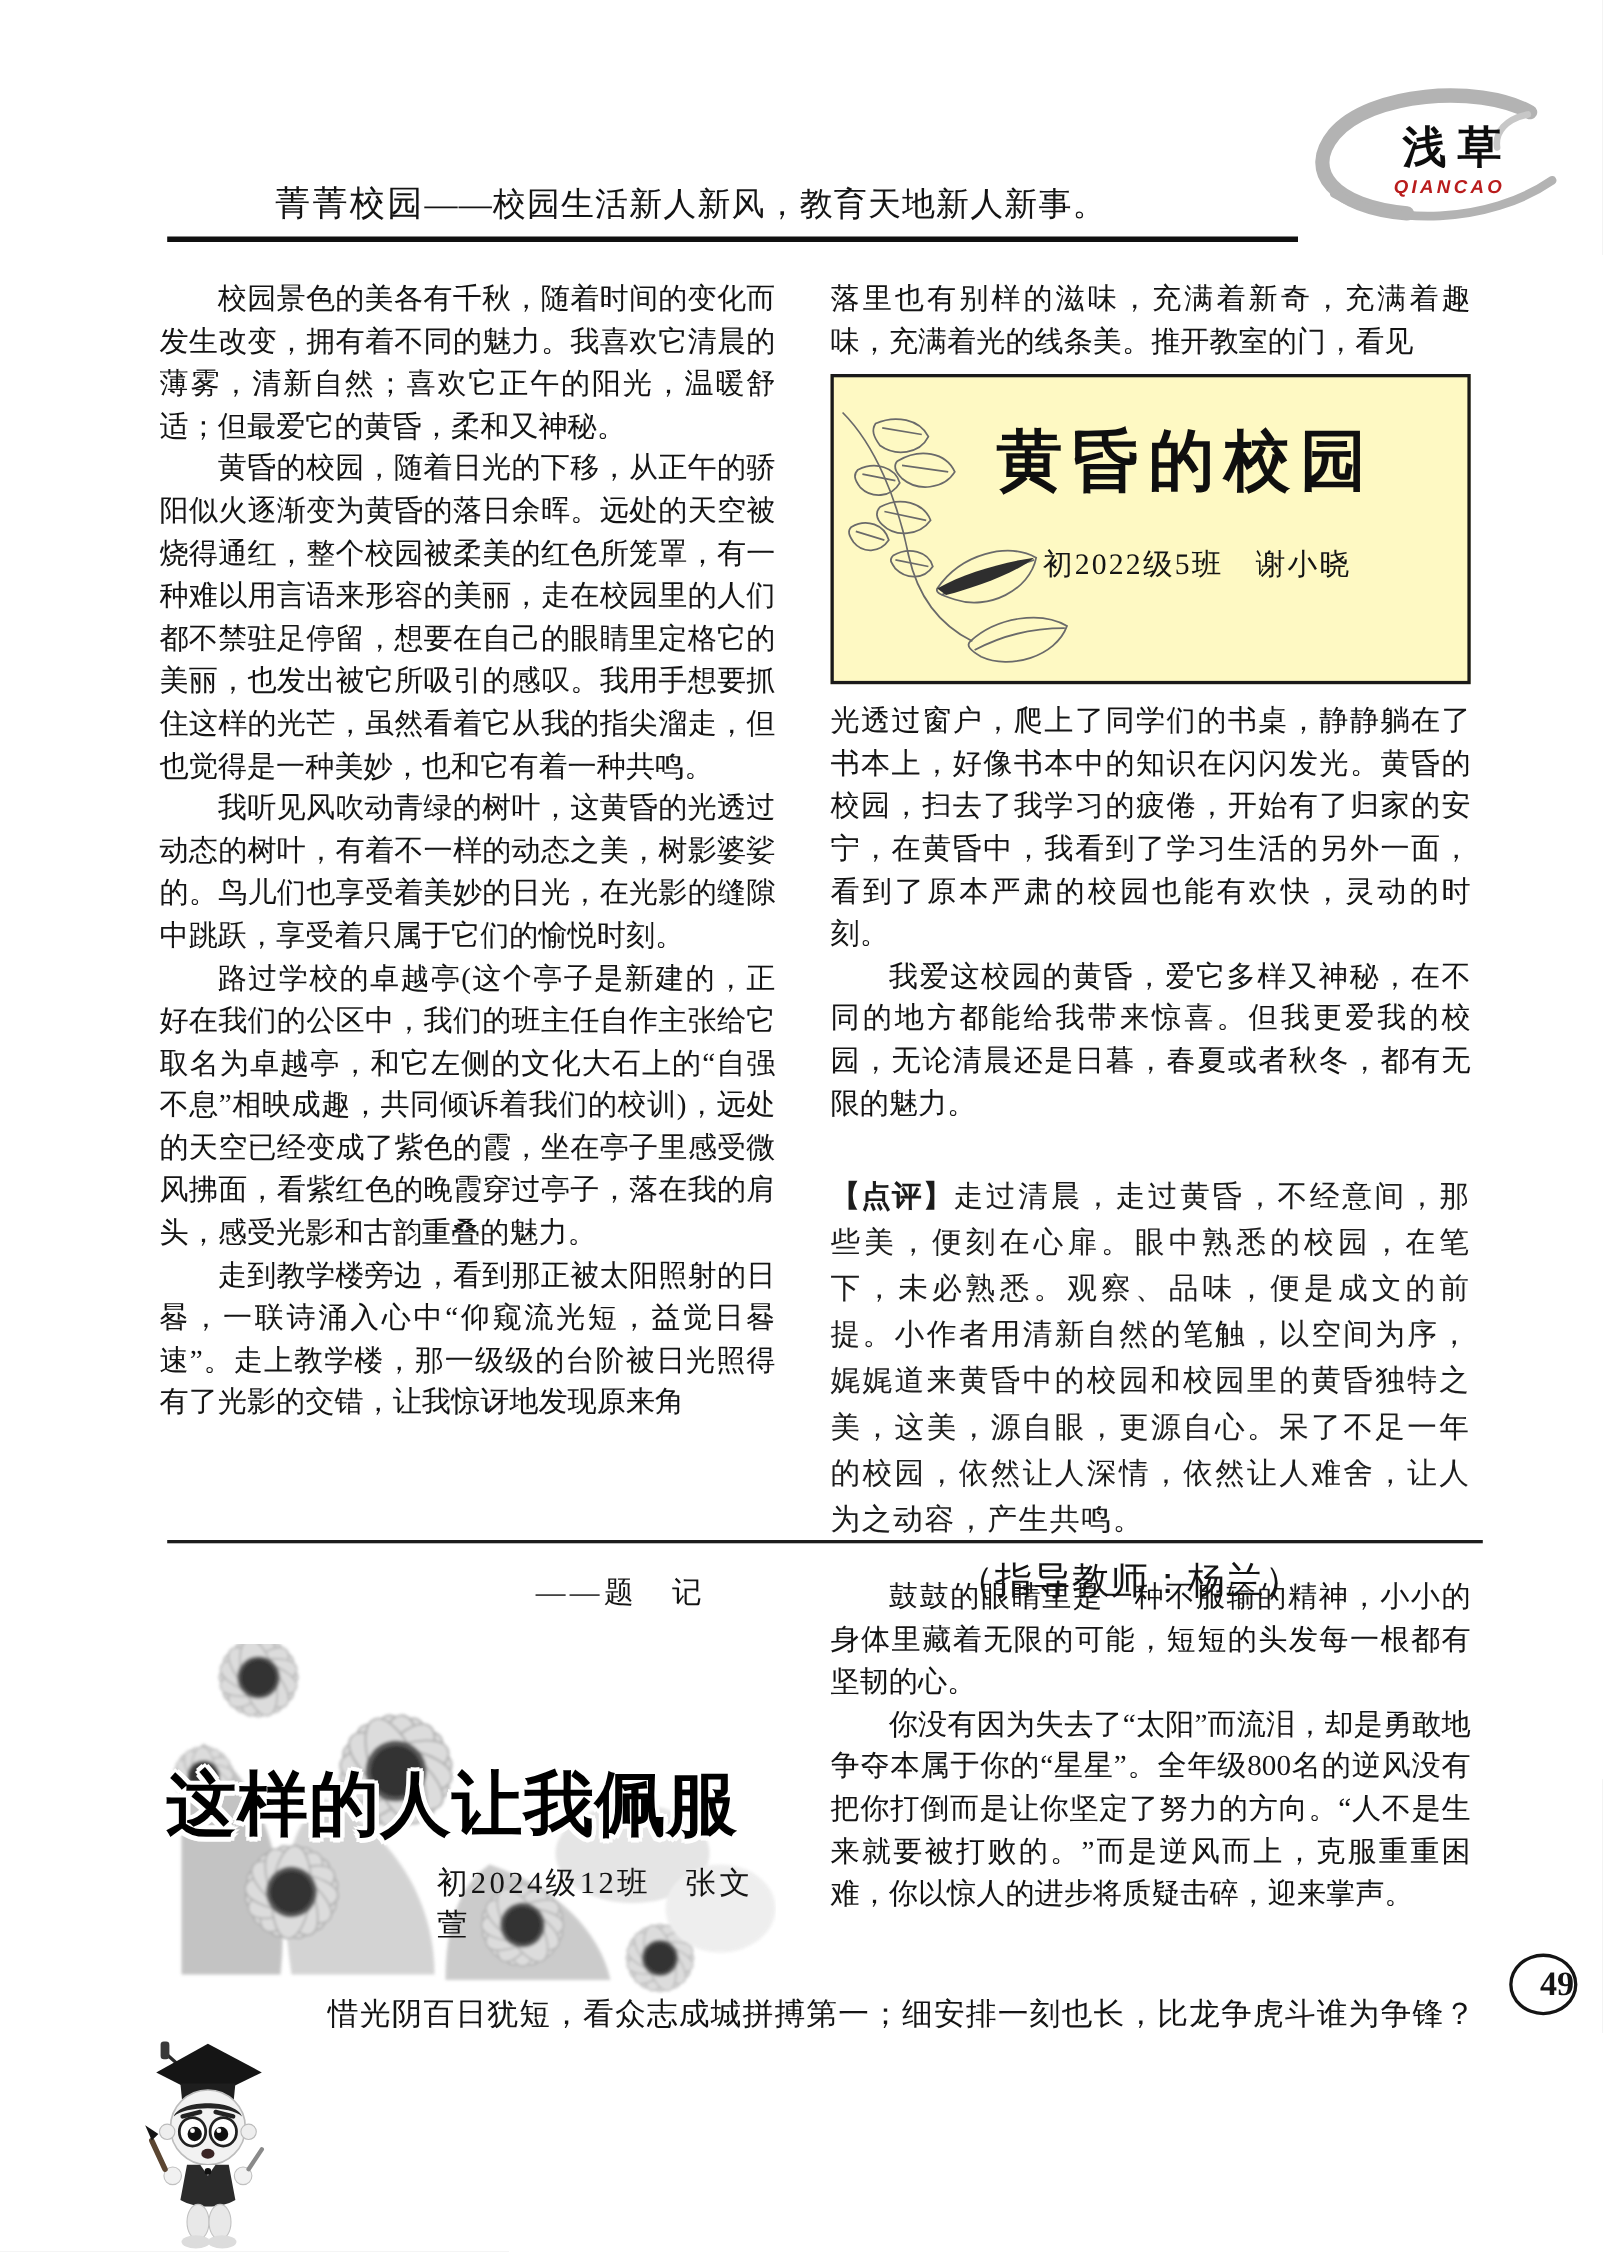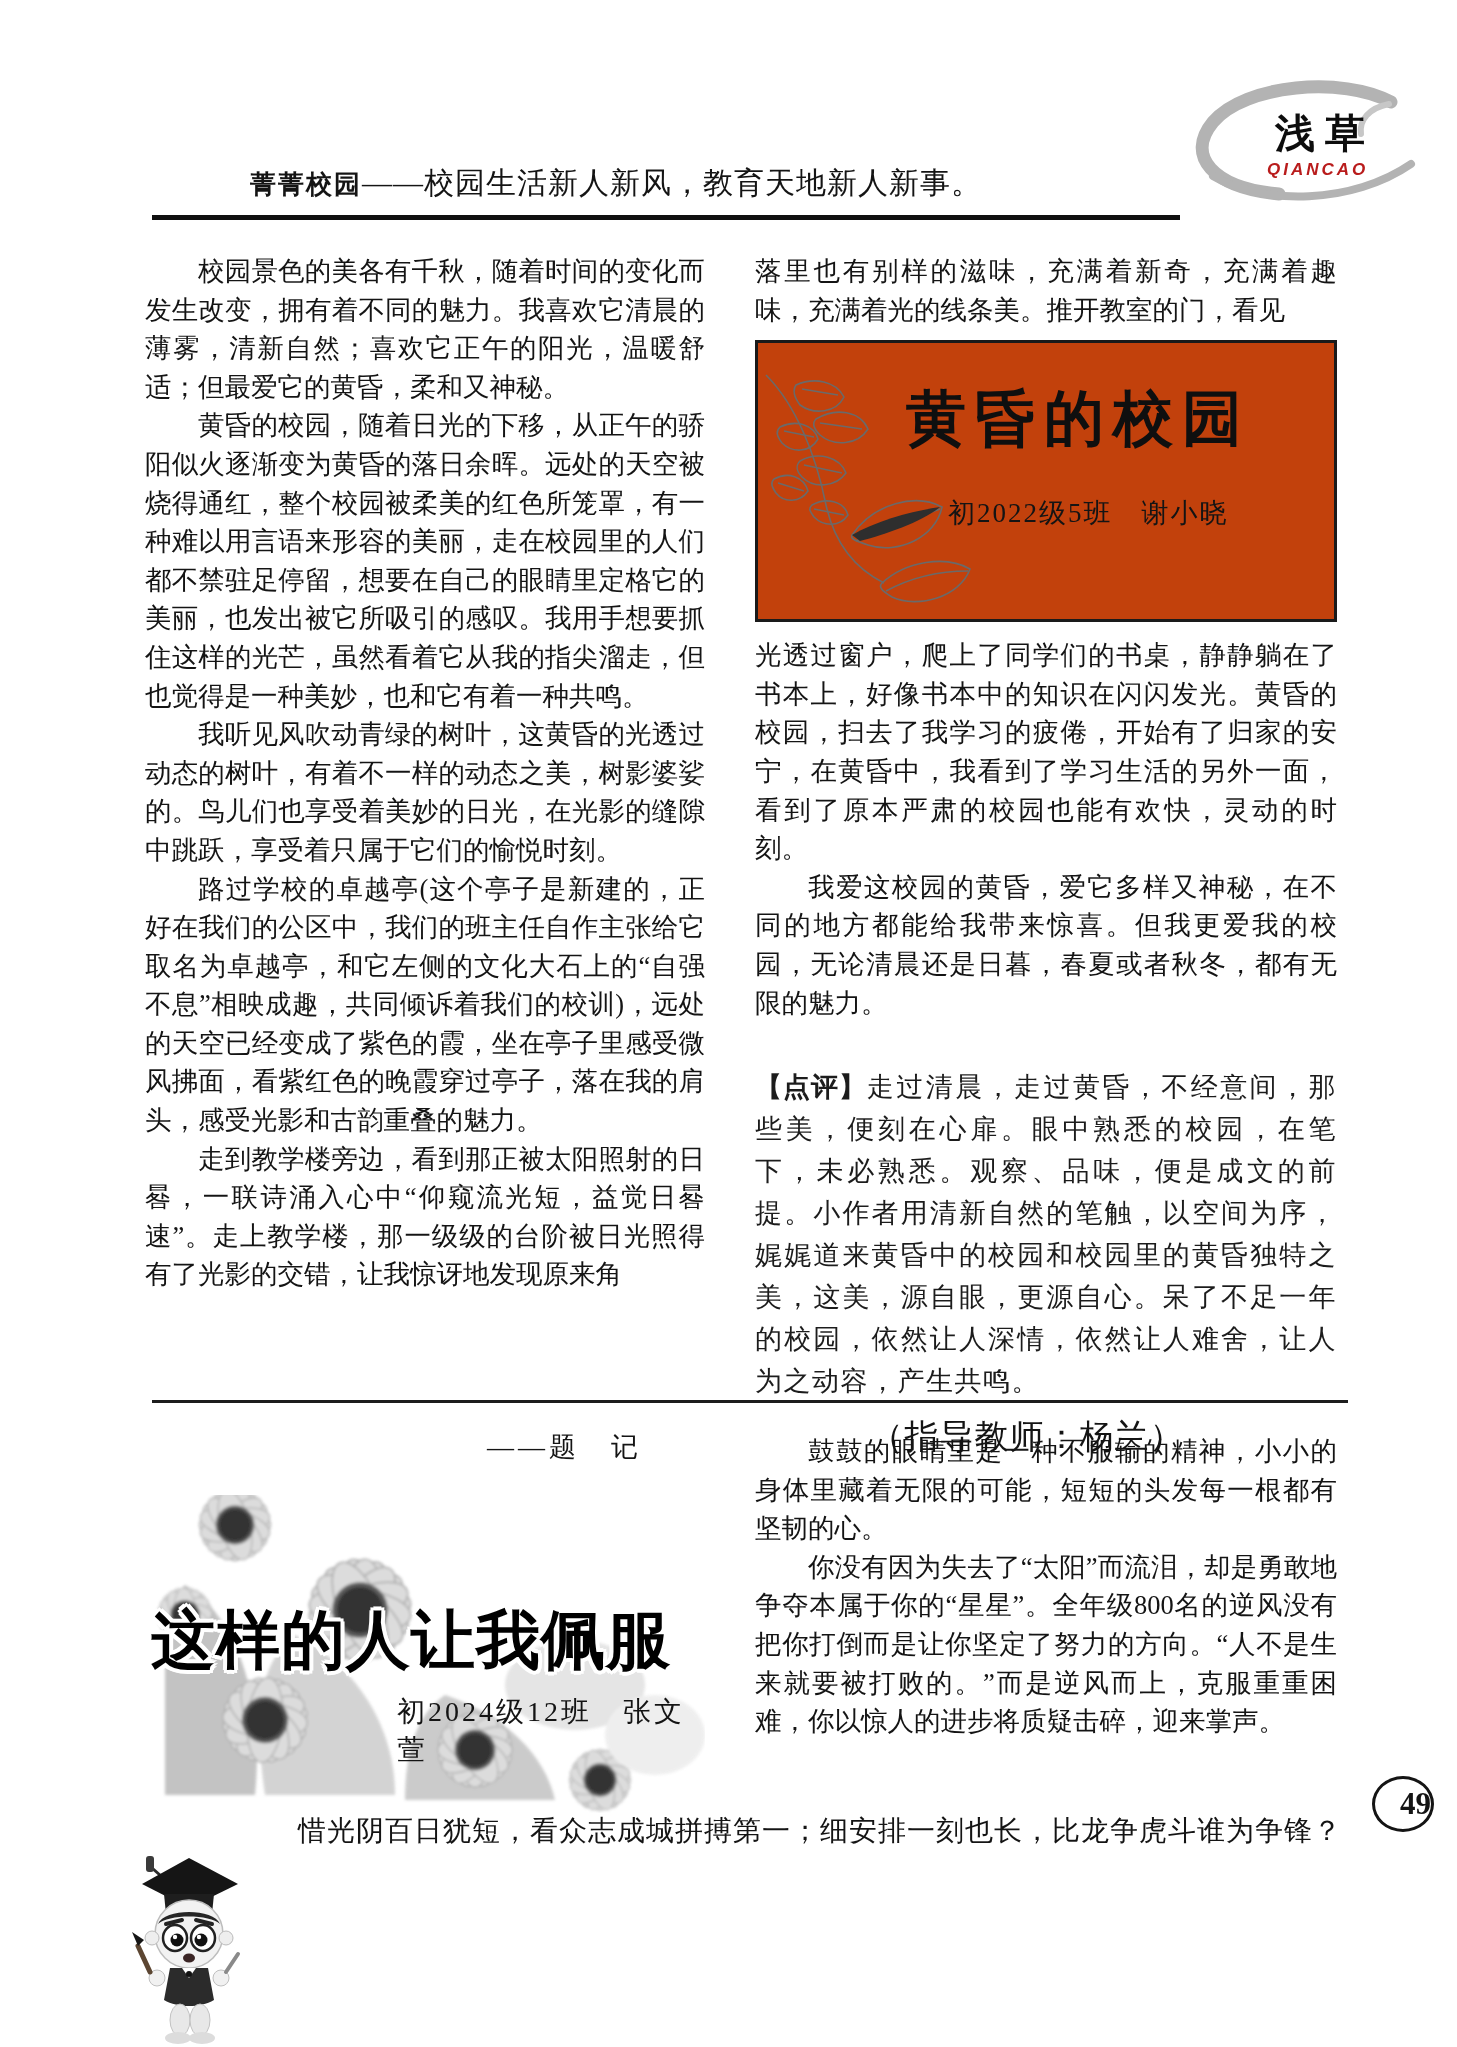--- a/index.html
+++ b/index.html
@@ -3,38 +3,38 @@
 <meta charset="utf-8">
 <style>
   html,body { margin:0; padding:0; background:#e9e9e9; }
   .page {
     position:relative; width:1457px; height:2047px; margin:0 auto;
     background:#ffffff; overflow:hidden;
     font-family:"Liberation Serif","DejaVu Serif",serif; color:#141414;
   }
   
   .header-row { position:absolute; left:250px; top:163px; white-space:nowrap; }
-  .section-title { font-family:"Liberation Sans","DejaVu Sans",sans-serif; font-weight:700; font-size:26px; letter-spacing:2px; }
+  .section-title { font-family:"Liberation Sans","DejaVu Sans",sans-serif; font-weight:400; font-size:32px; letter-spacing:2px; }
   .tagline { font-size:30px; letter-spacing:1px; }
   .header-rule { position:absolute; left:152px; top:215px; width:1028px; height:5px; background:#101010; }
 
   .logo { position:absolute; left:1183px; top:80px; width:250px; height:128px; }
   .logo svg { position:absolute; left:0; top:0; }
   .logo-cn { position:absolute; left:92px; top:26px; font-size:40px; font-weight:900; letter-spacing:10px; font-family:"DejaVu Serif",serif; color:#0d0d0d; }
   .logo-en { position:absolute; left:84px; top:80px; font-size:17px; font-style:italic; font-weight:bold; letter-spacing:3px; color:#b91c1c; font-family:"Liberation Sans",sans-serif; }
 
   
   .col { position:absolute; }
   .col p { margin:0; font-size:26.5px; line-height:38.6px; text-align:justify; }
   .col p.ind { text-indent:2em; }
   #col-left  { left:145px; top:252px; width:560px; }
   #col-right { left:755px; top:252px; width:582px; }
 
   
-  .title-box { position:relative; height:276px; border:3px solid #1a1a1a; margin:11px 0 14px 0; background:#c2410c; }
+  .title-box { position:relative; height:276px; border:3px solid #1a1a1a; margin:11px 0 14px 0; background:#fef9c3; }
   .title-box svg { position:absolute; left:-2px; top:2px; }
   .box-title { position:absolute; left:148px; top:36px; font-size:60px; font-weight:bold; letter-spacing:9px; color:#0f0f0f; font-family:"DejaVu Serif","Liberation Serif",serif; }
   .box-author { position:absolute; left:190px; top:152px; font-size:27px; letter-spacing:2px; }
 
   
   .comment { margin-top:28px; }
   .comment p { font-size:27px; line-height:42px; letter-spacing:1.5px; color:#1c1c1c;margin-top:44px; }
   .comment-label { font-weight:bold; letter-spacing:0; }
   .credit { text-align:center; padding-right:38px; margin-top:12px; font-size:34px; letter-spacing:1px; }
 

